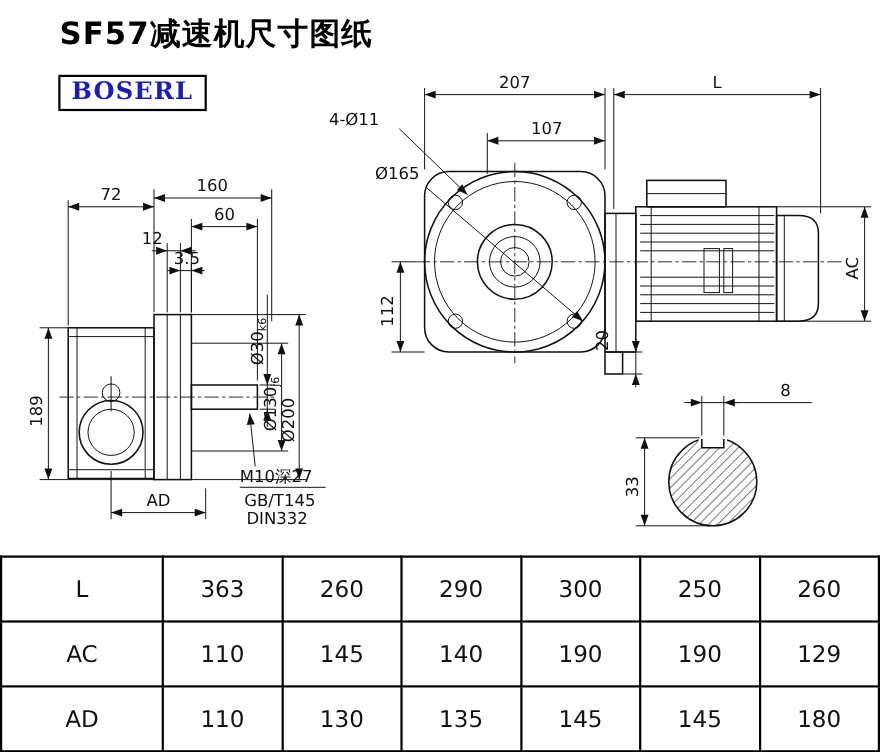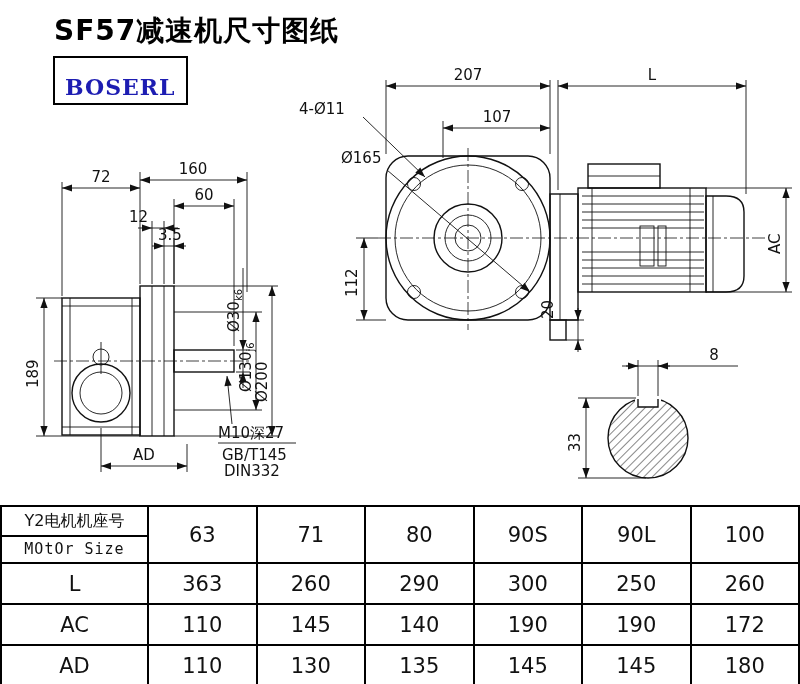--- a/index.html
+++ b/index.html
@@ -1,21 +1,21 @@
 <!DOCTYPE html>
 <html><head>
 <meta charset="utf-8">
 <style>
   html,body{margin:0;padding:0;background:#fff;}
   body{width:800px;height:684px;position:relative;overflow:hidden;
        font-family:"DejaVu Sans","Liberation Sans",sans-serif;color:#111;}
   .page-title{position:absolute;left:54px;top:12px;font-size:28px;font-weight:bold;
               letter-spacing:1px;color:#000000;white-space:nowrap;}
-  .brand-badge{position:absolute;left:53px;top:56px;border:2px solid #000;background:#fff;
-               padding:16px 10px 3px 10px;font-family:"DejaVu Serif","Liberation Serif",serif;
+  .brand-badge{position:absolute;left:53px;top:68px;border:2px solid #000;background:#fff;
+               padding:0 10px 3px 10px;font-family:"DejaVu Serif","Liberation Serif",serif;
                font-size:22px;font-weight:bold;color:#1d1db2;letter-spacing:1px;}
   svg{position:absolute;left:0;top:0;}
   svg text{font-family:"DejaVu Sans","Liberation Sans",sans-serif;font-size:15px;fill:#111;}
   .out{fill:none;stroke:#111;stroke-width:1.4;}
   .thin{fill:none;stroke:#111;stroke-width:0.9;}
   .cl{fill:none;stroke:#111;stroke-width:0.8;stroke-dasharray:13 3 3 3;}
   .dim{fill:none;stroke:#111;stroke-width:0.9;marker-start:url(#arr);marker-end:url(#arr);}
   .ae{marker-end:url(#arr);}
   table.dim-table{position:absolute;left:0;top:505px;width:800px;height:179px;
       border-collapse:collapse;table-layout:fixed;background:#fff;}
@@ -162,49 +162,37 @@
     <line x1="586" y1="398" x2="586" y2="478" class="dim"></line>
     <line x1="626" y1="366" x2="638" y2="366" class="thin ae"></line>
     <line x1="670" y1="366" x2="658" y2="366" class="thin ae"></line>
     <text transform="translate(580,452) rotate(-90)">33</text>
     <text x="714" y="360" text-anchor="middle" font-size="17">8</text>
   </g>
 </svg>
 
 <table class="dim-table">
   <tbody>
-      <tr class="hdr">
-    <th class="c0">
-      <div class="hdr-cn">Y2电机机座号</div>
-      <div class="hdr-en">MOtOr Size</div>
-    </th>
-    <th>63</th>
-    <th>71</th>
-    <th>80</th>
-    <th>90S</th>
-    <th>90L</th>
-    <th>100</th>
-  </tr>
   <tr class="r">
     <td class="c0">L</td>
     <td>363</td>
     <td>260</td>
     <td>290</td>
     <td>300</td>
     <td>250</td>
     <td>260</td>
   </tr>
   <tr class="r">
     <td class="c0">AC</td>
     <td>110</td>
     <td>145</td>
     <td>140</td>
     <td>190</td>
     <td>190</td>
-    <td>172</td>
+    <td>129</td>
   </tr>
   <tr class="r">
     <td class="c0">AD</td>
     <td>110</td>
     <td>130</td>
     <td>135</td>
     <td>145</td>
     <td>145</td>
     <td>180</td>
   </tr>

